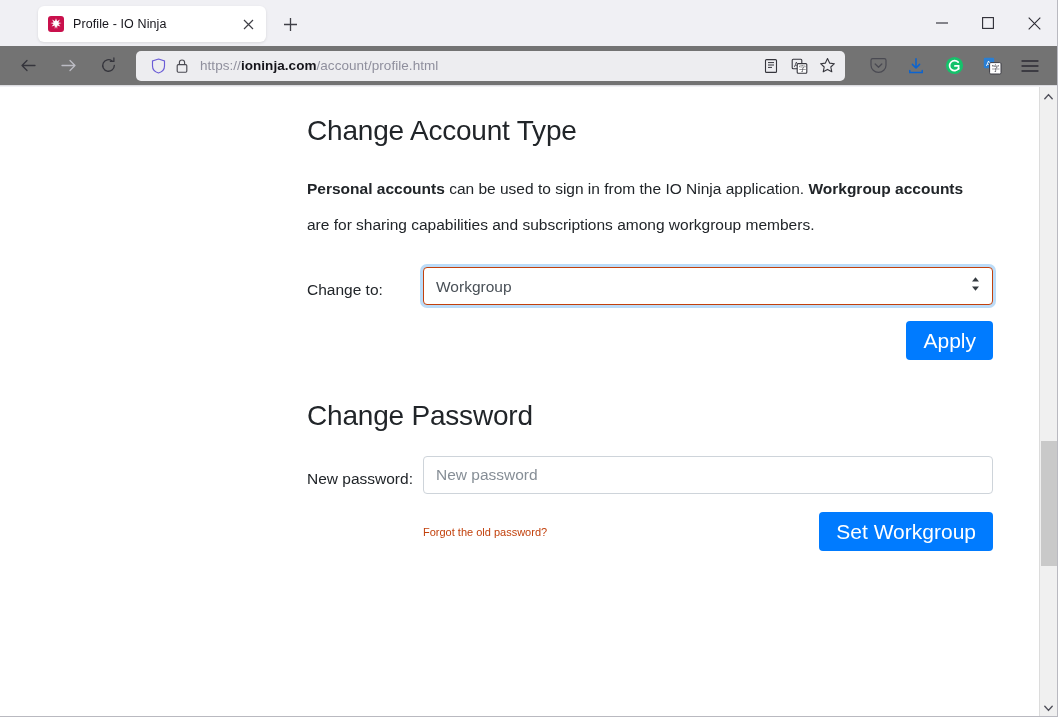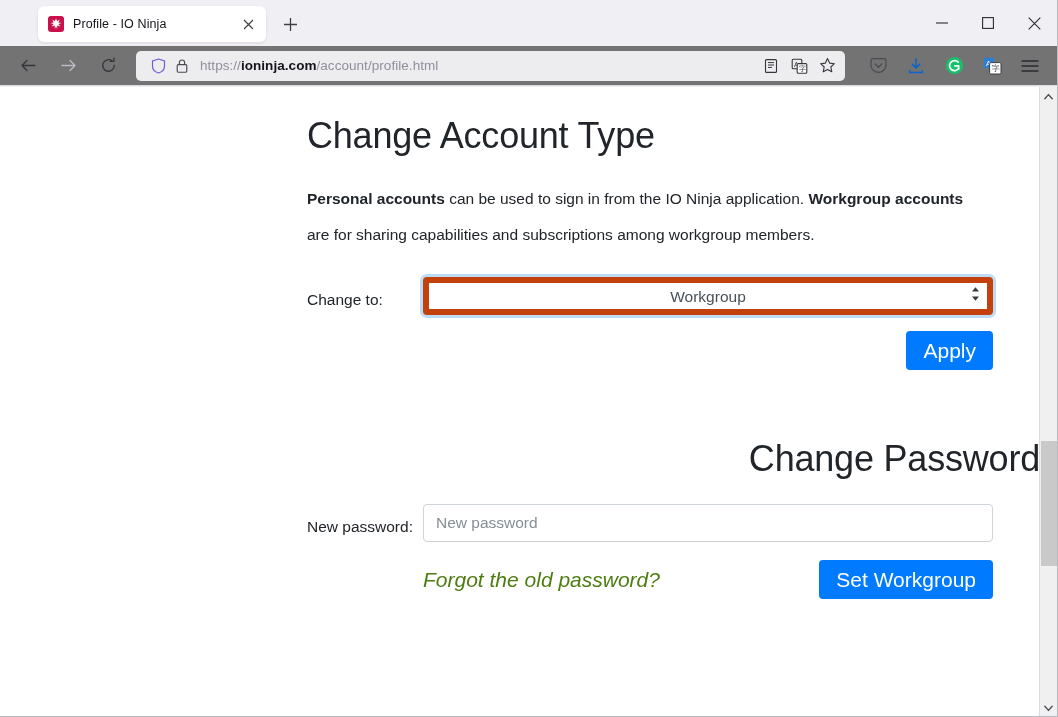--- a/index.html
+++ b/index.html
@@ -163,27 +163,27 @@
     padding: 0;
   }
   .content {
     padding-left: 307px;
     padding-top: 28px;
     width: 1040px;
   }
 
   h1.section-title {
     font-family: "Liberation Sans", sans-serif;
-    font-size: 36px;
+    font-size: 28px;
     font-weight: 400;
     color: #212529;
     margin: 0 0 24px 0;
     letter-spacing: -.2px;
   }
-  h1.section-title.second { margin-top: 68px; text-align: right; }
+  h1.section-title.second { margin-top: 40px; }
 
   p.intro {
     font-size: 15.5px;
     line-height: 36px;
     color: #212529;
     margin: 0 0 24px 0;
     width: 672px;
   }
   p.intro b { font-weight: 700; }
 
@@ -214,23 +214,22 @@
     border: 1px solid #ced4da;
     border-radius: 4px;
     padding: 0 12px;
     outline: none;
     -webkit-appearance: none;
     appearance: none;
   }
   input.styled::placeholder { color: #868e96; opacity: 1; }
 
   select.styled.focused {
-    border: 6px solid #c2410c;
+    border: 1px solid #c2410c;
     box-shadow: 0 0 0 3px #bcdcf8;
-    text-align: center;
   }
   .select-holder { position: relative; width: 570px; }
   .select-arrows {
     position: absolute;
     right: 13px; top: 50%;
     transform: translateY(-50%);
     pointer-events: none;
     color: #343a40;
   }
 
@@ -253,24 +252,23 @@
   }
   .row-split {
     width: 686px;
     display: flex;
     justify-content: space-between;
     align-items: center;
     margin-top: 18px;
     padding-left: 116px;
   }
   .link {
-    font-size: 21px;
-    color: #4d7c0f;
+    font-size: 11px;
+    color: #c2410c;
     text-decoration: none;
-    font-style: italic;
   }
   .pwd-rows { margin-top: 2px; }
   .pwd-rows .form-row { margin-bottom: 16px; }
 
   
   .scrollbar {
     position: absolute;
     right: 0; top: 87px;
     width: 18px;
     height: 630px;

